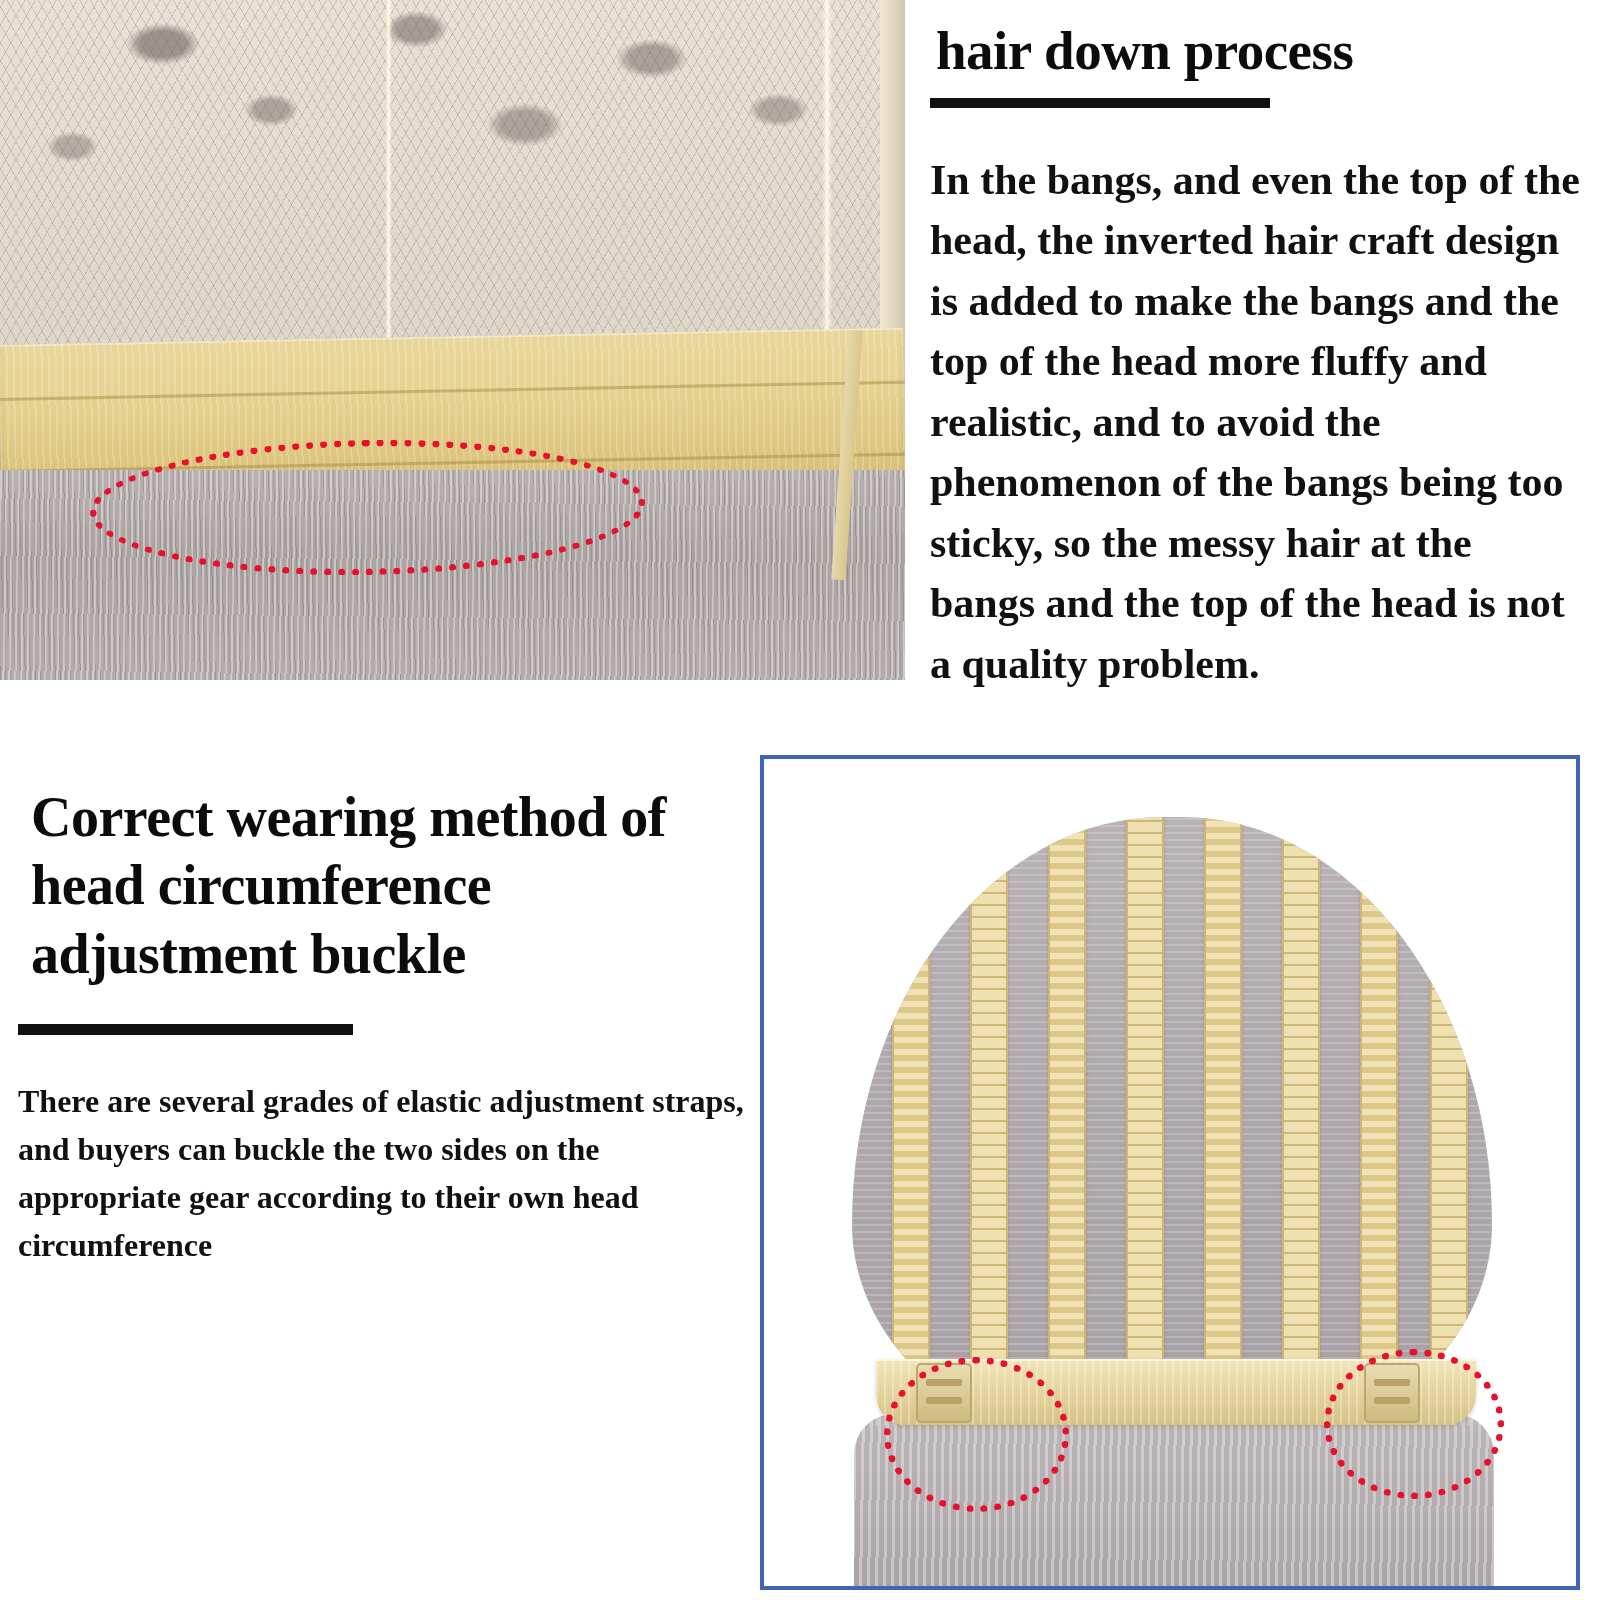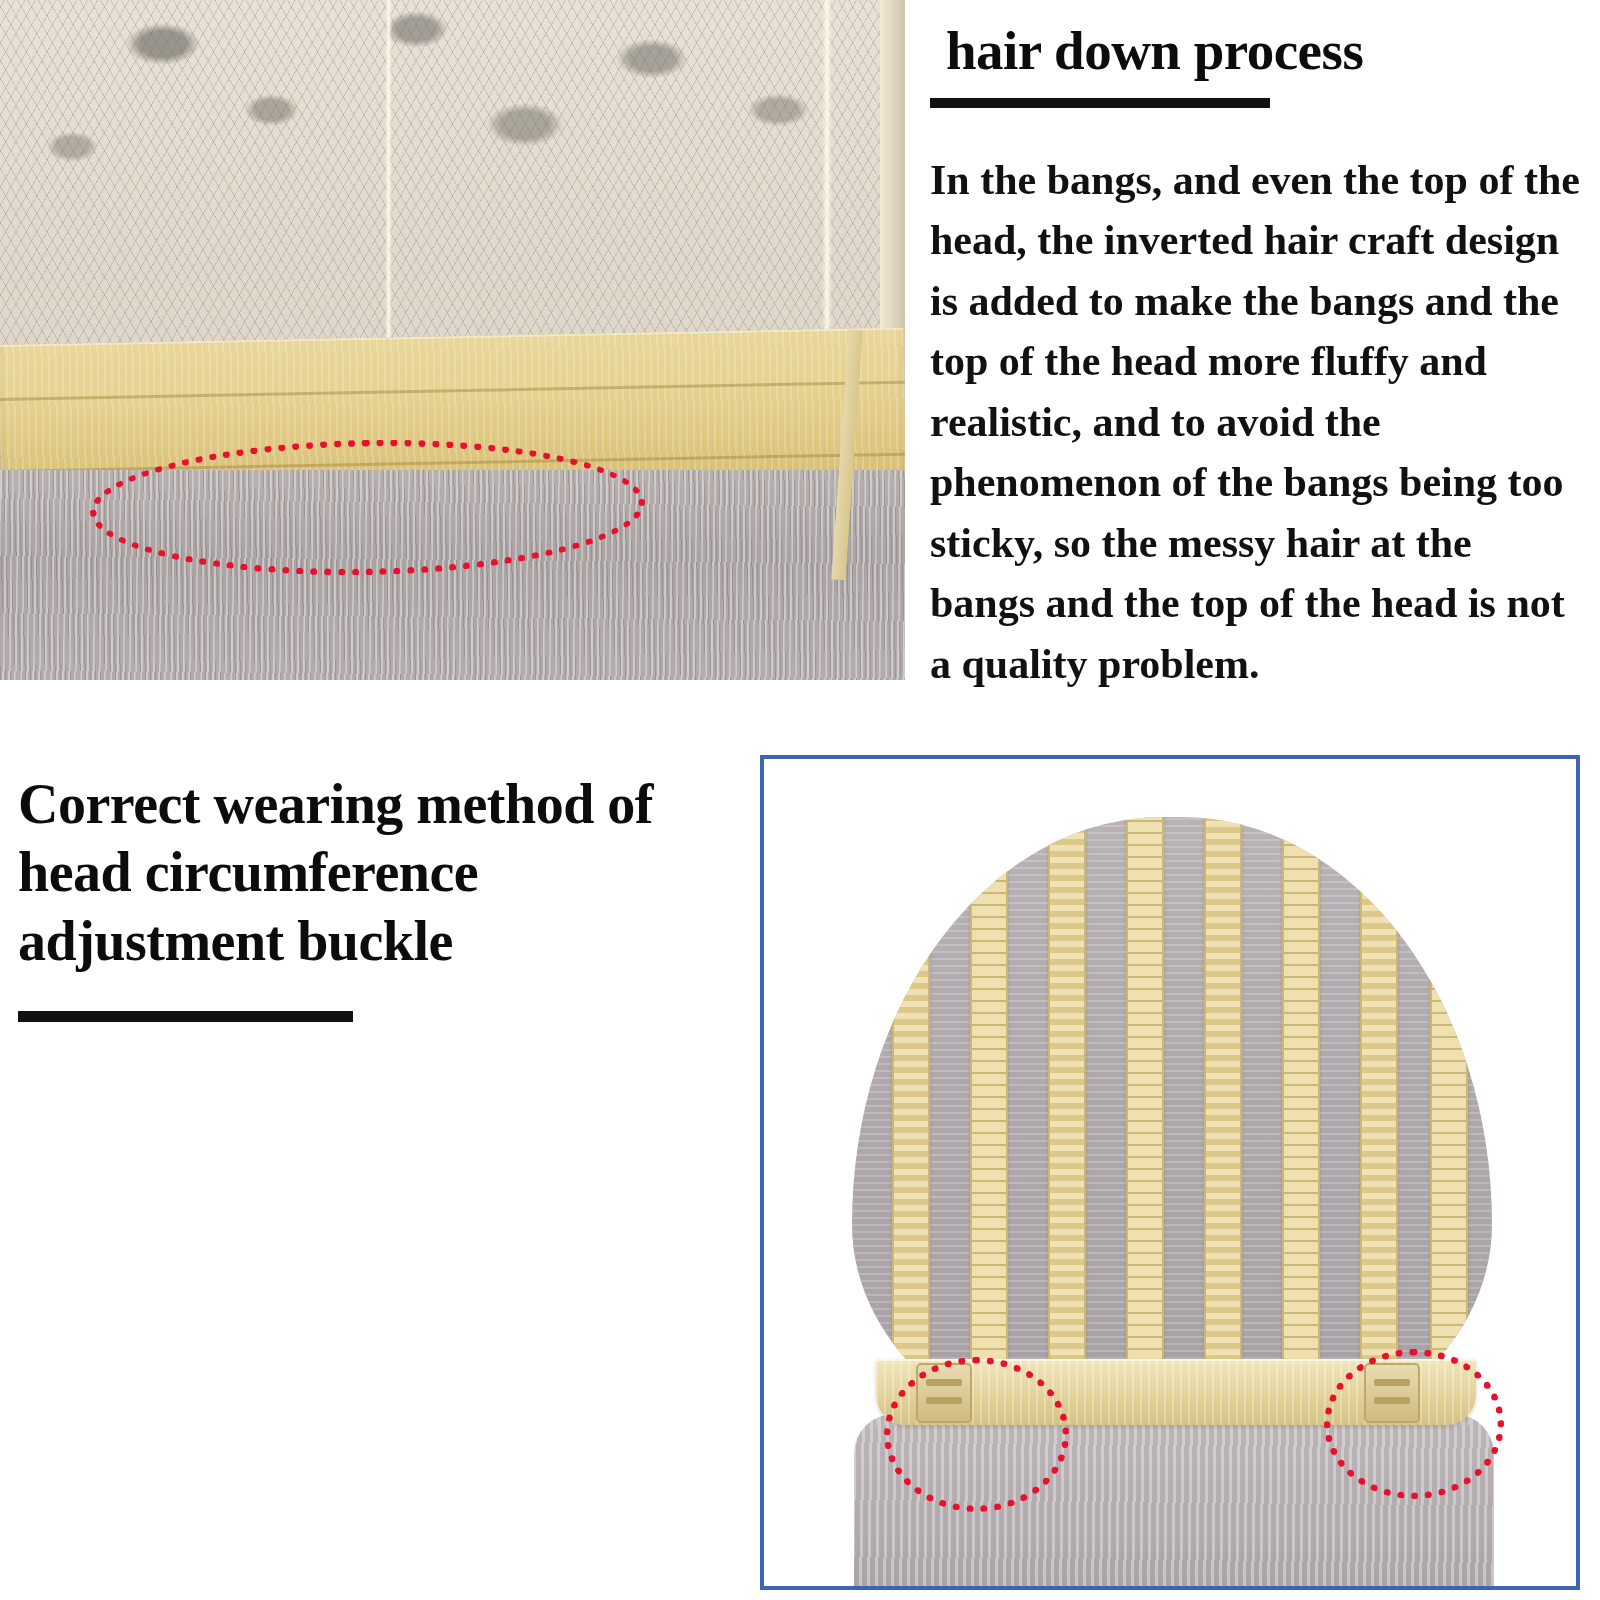--- a/index.html
+++ b/index.html
@@ -141,21 +141,21 @@
     left: 930px;
     top: 0px;
     width: 650px;
   }
   .h-title {
     font-family: "Liberation Serif", serif;
     font-weight: bold;
     font-size: 55px;
     line-height: 1.05;
     letter-spacing: -0.5px;
-    margin: 22px 0 0 16px;
+    margin: 22px 0 0 6px;
     color: #0c0c0c;
   }
   .rule {
     height: 10px;
     background: #111111;
     margin: 18px 0 26px 0;
   }
   .rule-top { width: 340px; }
   .body-text {
     font-family: "Liberation Serif", serif;
@@ -171,21 +171,21 @@
     left: 18px;
     top: 770px;
     width: 735px;
   }
   .h-title-2 {
     font-family: "Liberation Serif", serif;
     font-weight: bold;
     font-size: 56px;
     line-height: 1.22;
     letter-spacing: -0.5px;
-    margin: 0;
+    margin: 13px;
     color: #0c0c0c;
   }
   .rule-bottom {
     width: 335px;
     height: 11px;
     background: #111111;
     margin: 36px 0 42px 0;
   }
   .body-text-2 {
     font-family: "Liberation Serif", serif;
@@ -332,20 +332,21 @@
 
   <div class="right-col">
     <h1 class="h-title">hair down process</h1>
     <div class="rule rule-top"></div>
     <p class="body-text">In the bangs, and even the top of the head, the inverted hair craft design is added to make the bangs and the top of the head more fluffy and realistic, and to avoid the phenomenon of the bangs being too sticky, so the messy hair at the bangs and the top of the head is not a quality problem.</p>
   </div>
 
   <div class="bottom-left">
     <h1 class="h-title-2">Correct wearing method of head circumference adjustment buckle</h1>
     <div class="rule-bottom"></div>
+    <p class="body-text-2">There are several grades of elastic adjustment straps, and buyers can buckle the two sides on the appropriate gear according to their own head circumference</p>
   </div>
 
   <div class="photo-bottom">
     <div class="cap-inner">
       <div class="cap-dome">
         <div class="wefts">
           <div class="weft" style="left:40px;"></div>
           <div class="weft dotted" style="left:118px;"></div>
           <div class="weft" style="left:196px;"></div>
           <div class="weft dotted" style="left:274px;"></div>

